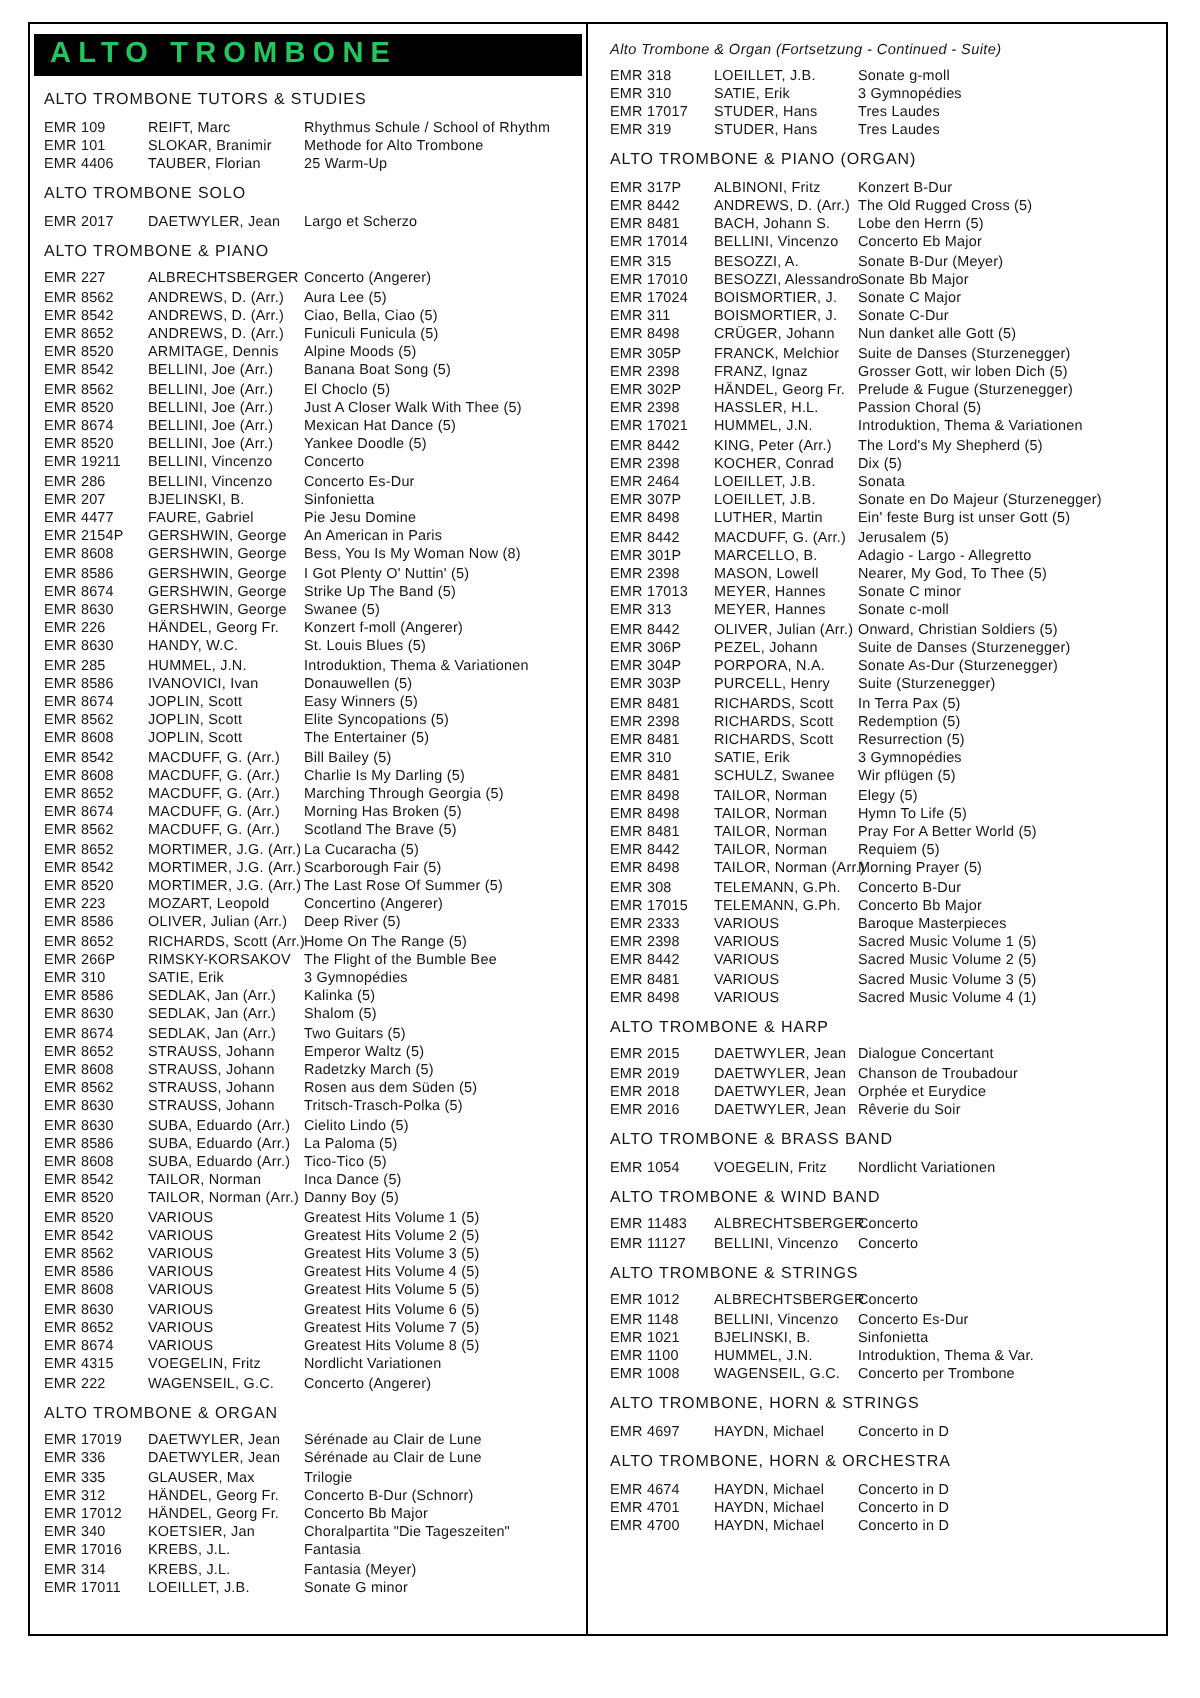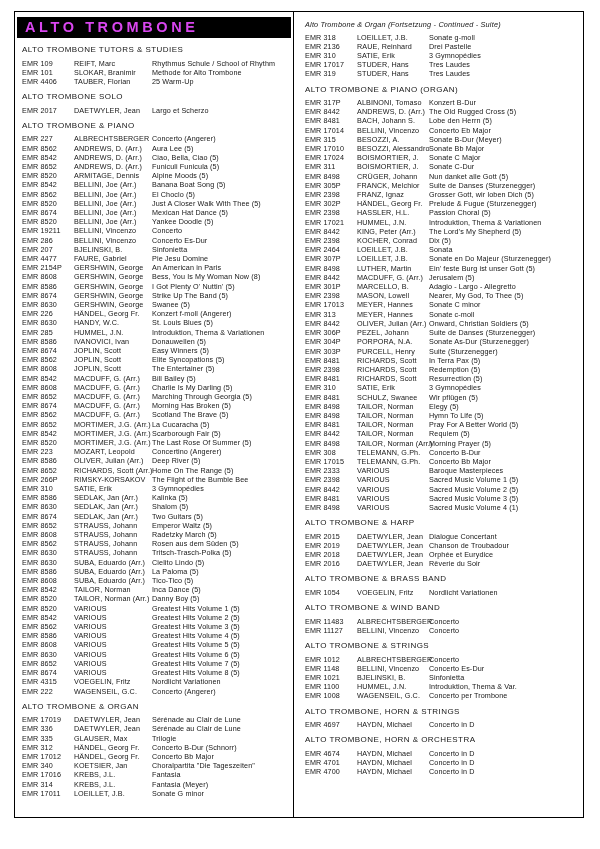--- a/index.html
+++ b/index.html
@@ -25,21 +25,21 @@
     box-sizing:border-box;
     padding:5px 3px 0 7px;
   }
   .col-right {
     flex:1;
     box-sizing:border-box;
     padding:8px 3px 0 11px;
   }
   .banner {
     background:#000;
-    color:#d946ef;
+    color:#22c55e;
     font-weight:bold;
     font-size:14.5px;
     letter-spacing:3.6px;
     line-height:15px;
     padding:3px 0 3px 8px;
     margin:0 -1px 7px -5px;
   }
   .section-title {
     font-weight:normal;
     font-size:8px;
@@ -459,45 +459,40 @@
     </div>
     <div class="col-right">
         <div>
           <div class="section-title cont">Alto Trombone &amp; Organ (Fortsetzung - Continued - Suite)</div>
           <div class="row">
             <span>EMR 318</span>
             <span>LOEILLET, J.B.</span>
             <span>Sonate g-moll</span>
           </div>
           <div class="row">
-            <span>EMR 2136</span>
-            <span>RAUE, Reinhard</span>
-            <span>Drei Pastelle</span>
-          </div>
-          <div class="row">
             <span>EMR 310</span>
             <span>SATIE, Erik</span>
             <span>3 Gymnopédies</span>
           </div>
           <div class="row">
             <span>EMR 17017</span>
             <span>STUDER, Hans</span>
             <span>Tres Laudes</span>
           </div>
           <div class="row">
             <span>EMR 319</span>
             <span>STUDER, Hans</span>
             <span>Tres Laudes</span>
           </div>
         </div>
         <div>
           <div class="section-title">ALTO TROMBONE &amp; PIANO (ORGAN)</div>
           <div class="row">
             <span>EMR 317P</span>
-            <span>ALBINONI, Tomaso</span>
+            <span>ALBINONI, Fritz</span>
             <span>Konzert B-Dur</span>
           </div>
           <div class="row">
             <span>EMR 8442</span>
             <span>ANDREWS, D. (Arr.)</span>
             <span>The Old Rugged Cross (5)</span>
           </div>
           <div class="row">
             <span>EMR 8481</span>
             <span>BACH, Johann S.</span>

